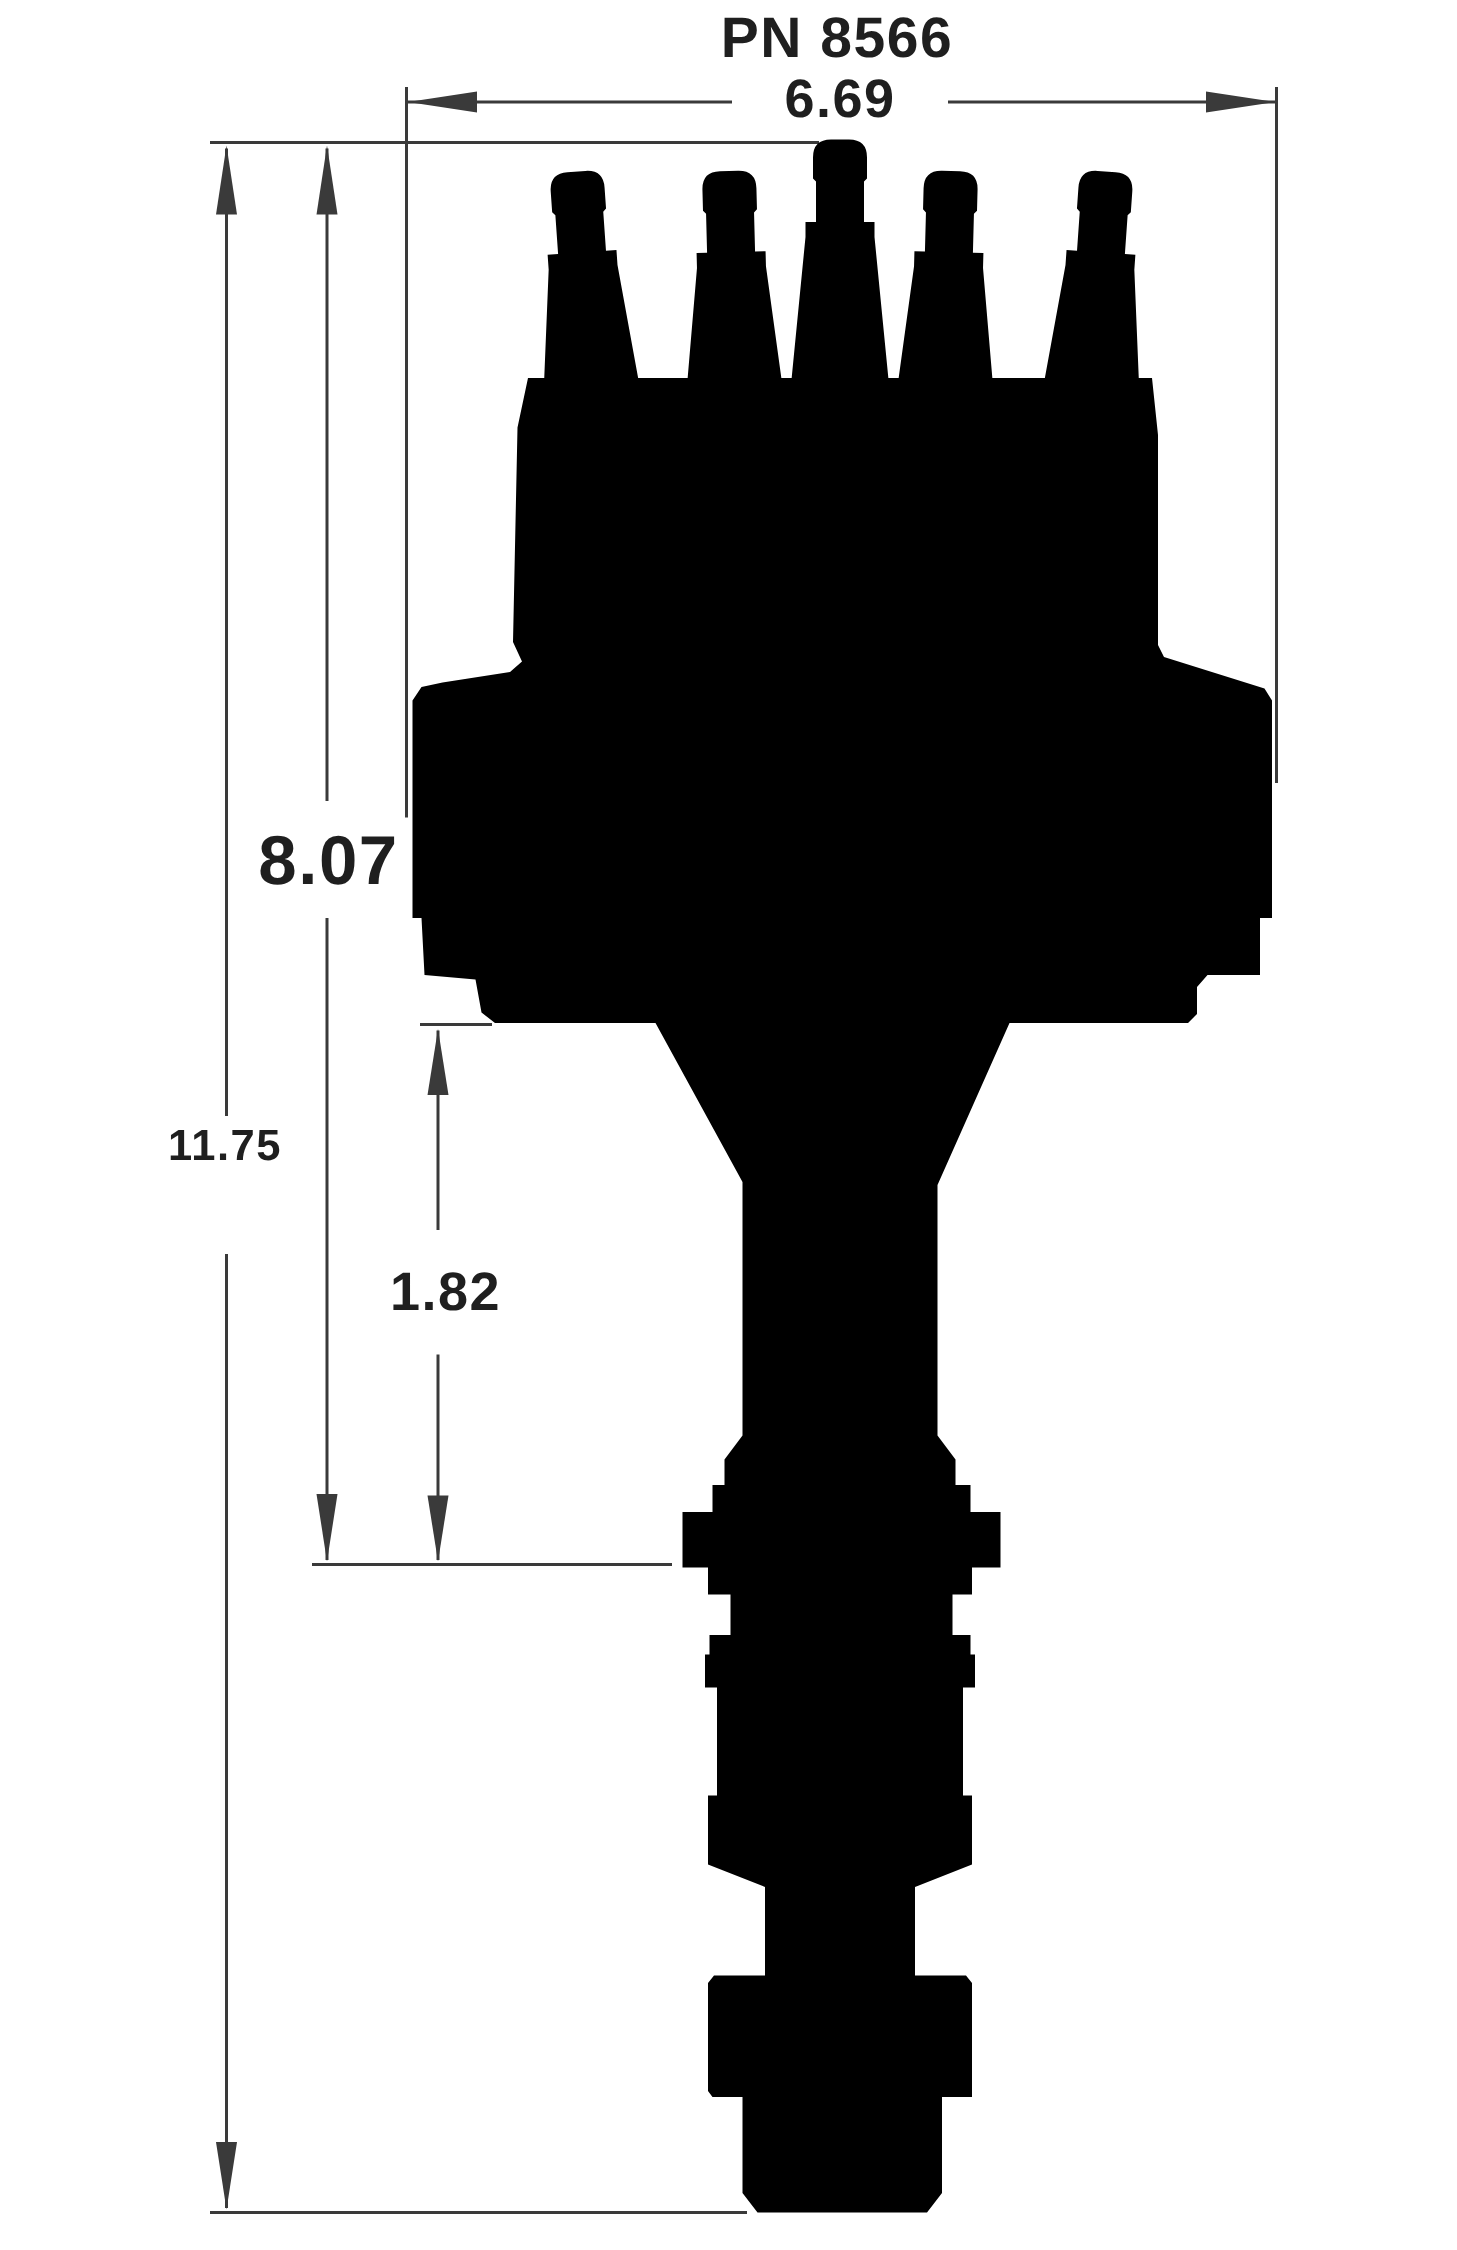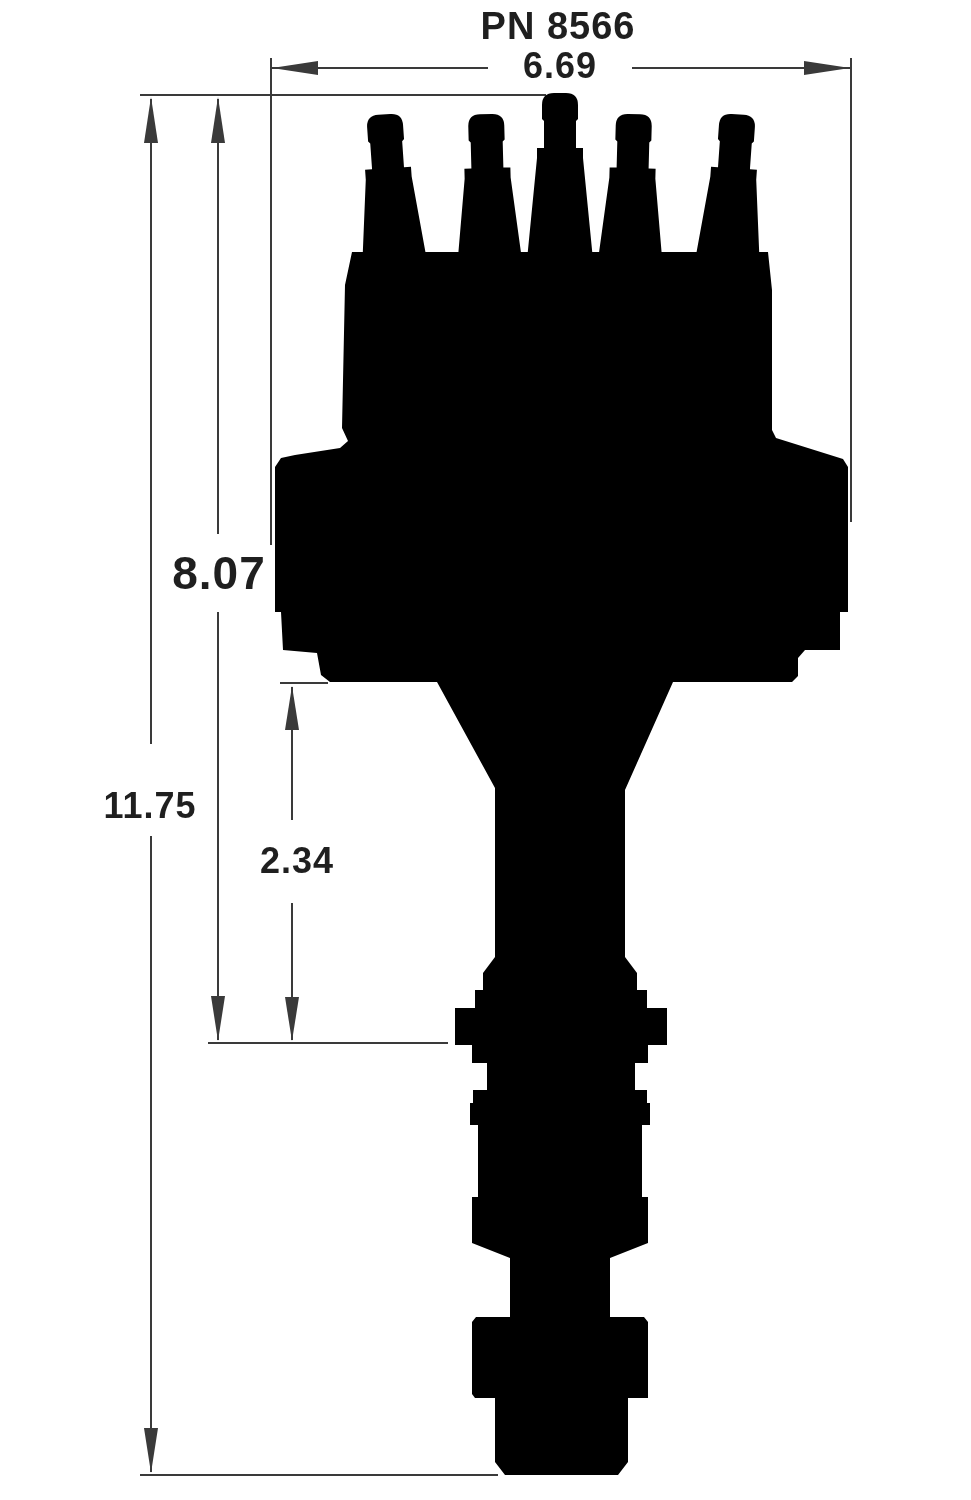--- a/index.html
+++ b/index.html
@@ -132,17 +132,17 @@
         L 743,168 L 750,168 L 750,178 L 760,268 Z"></path>
     </g>
   </svg>
 
   <div class="label" style="left:558px; top:26px; font-size:38px;">PN 8566</div>
 
   <div class="label" style="left:560px; top:66px; font-size:36px;">6.69</div>
 
   <div class="label" style="left:219px; top:573px; font-size:46px;">8.07</div>
 
-  <div class="label" style="left:150px; top:806px; font-size:36px;">11.75</div>
+  <div class="label" style="left:150px; top:765px; font-size:29px;">11.75</div>
 
-  <div class="label" style="left:297px; top:861px; font-size:36px;">2.34</div>
+  <div class="label" style="left:297px; top:861px; font-size:36px;">1.82</div>
 
 </div>
 
 </body></html>

